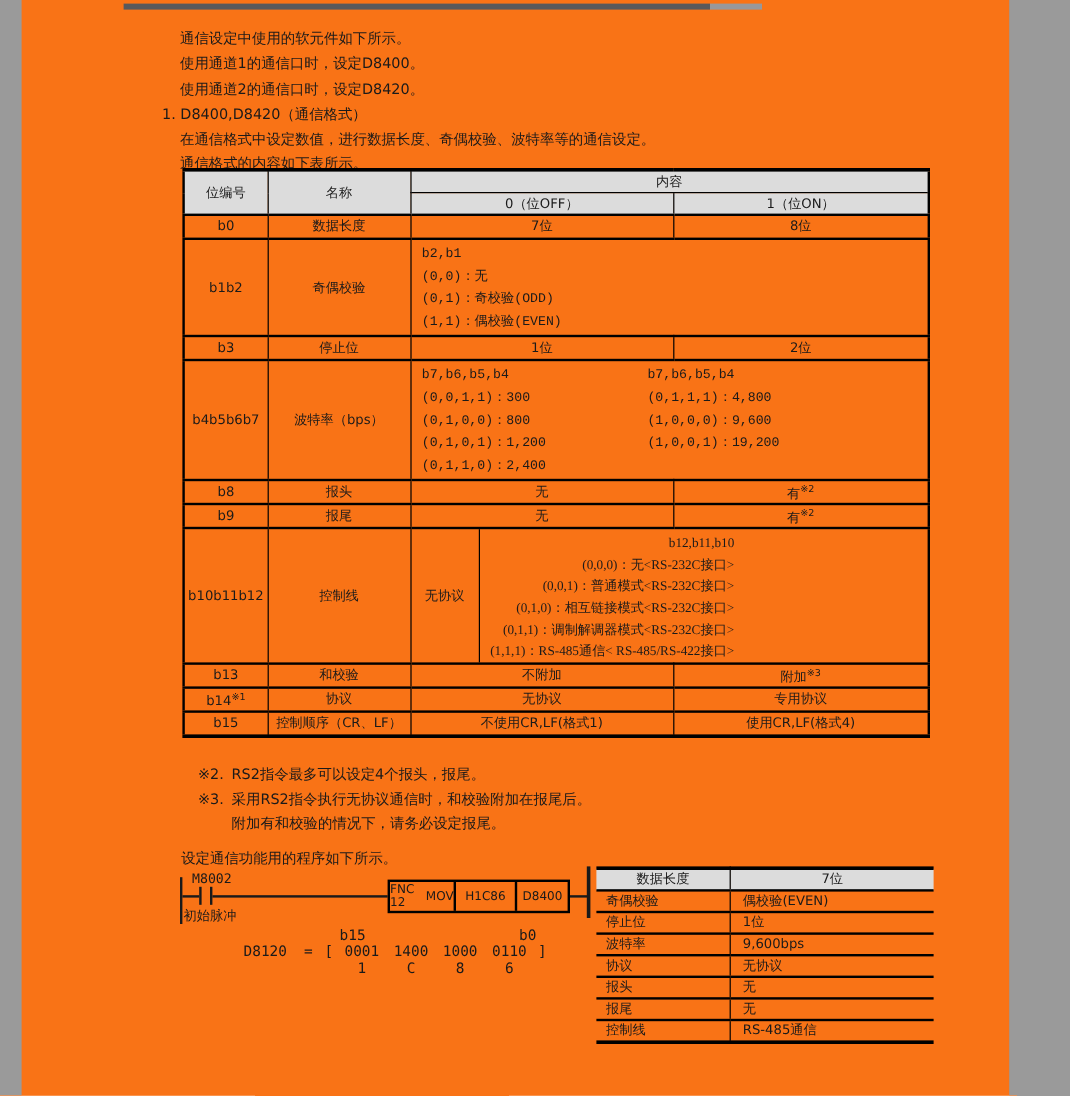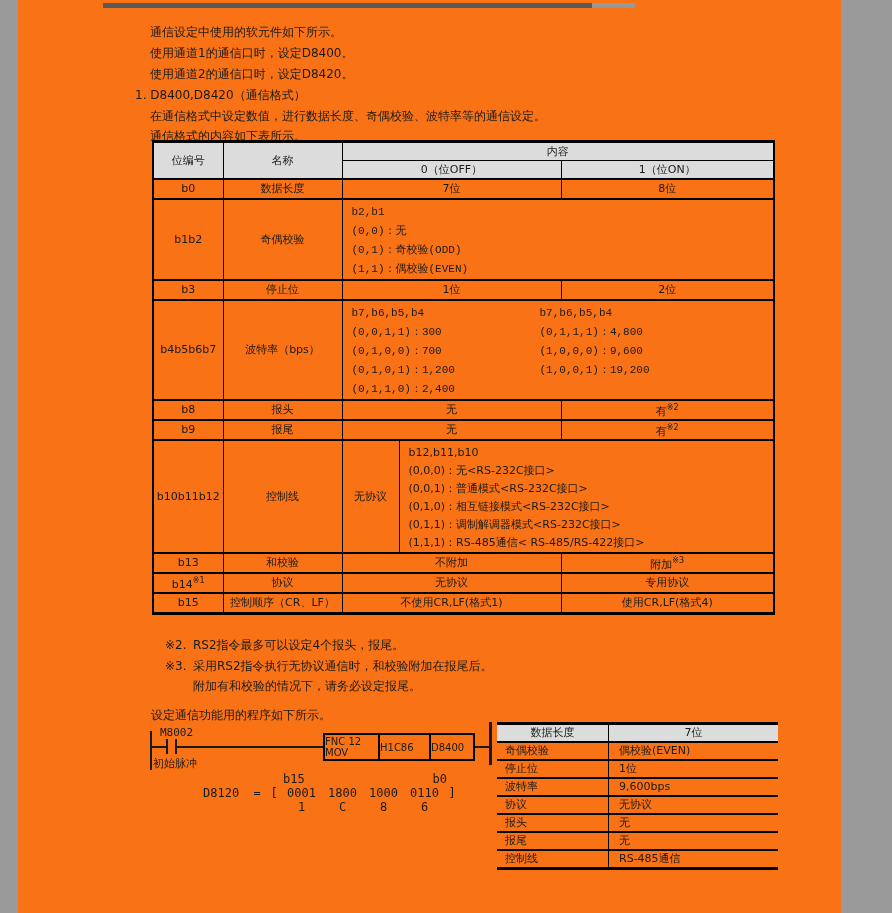--- a/index.html
+++ b/index.html
@@ -26,37 +26,37 @@
   }
   table.fmt td { border-left:1px solid #000; border-right:1px solid #000;
                  border-top:2px solid #000; border-bottom:2px solid #000;
                  padding:0; text-align:center; vertical-align:middle; }
   table.fmt td.hd { background:#dcdcdc; }
   table.fmt tr.subhead td { border-top:1px solid #000;margin-left:16px; }
   table.fmt td.lines { text-align:left; vertical-align:top; padding:3px 0 0 9px; line-height:19px;font-family:Liberation Mono, monospace; }
   td.ctrlwrap { padding:0 !important; vertical-align:top; }
   .ctrl-flex { display:flex; height:100%; align-items:stretch; }
   .ctrl-noproto { width:56px; border-right:1px solid #000; display:flex; align-items:center; justify-content:center; flex:none; }
-  .ctrl-lines { padding:3px 0 0 9px; line-height:18px; text-align:left; }
+  .ctrl-lines { padding:3px 0 0 9px; line-height:18px; text-align:right;font-family:Liberation Serif, serif; }
   .baud-flex { display:flex; }
   .baud-left { width:188px; flex:none; }
   .baud-right { flex:1; }
   sup.note-sup { font-size:8px; }
 
   
   .note-row { position:absolute; font-size:12px; white-space:nowrap; }
   .note-label { display:inline-block; width:28px; }
 
   
   .lk { position:absolute; background:#1a1a1a; }
   .lad-text { position:absolute; font-size:11px; white-space:nowrap; }
   .mono { font-family:"DejaVu Sans Mono","Liberation Mono",monospace; }
   .fnc-box { position:absolute; left:323px; top:733px; width:152px; height:28px;
              border:2px solid #000; box-sizing:border-box; display:flex; }
-  .fnc-cell { display:flex; flex-direction:column; align-items:flex-start; justify-content:center;
+  .fnc-cell { display:flex; flex-direction:row; align-items:center; justify-content:center;
               font-size:10px; line-height:11px; }
   .fnc-c1 { width:53px; border-right:2px solid #000; flex:none; }
   .fnc-c2 { width:49px; border-right:2px solid #000; flex:none; }
   .fnc-c3 { flex:1; }
 
   
   .formula { position:absolute; left:203px; top:772px; width:270px;
              font-family:"DejaVu Sans Mono","Liberation Mono",monospace; font-size:12px; }
   .f-row { display:flex; height:14px; line-height:14px; }
   .f-reg { width:44px; } .f-eq { width:20px; text-align:center; }
@@ -136,21 +136,21 @@
     </tr>
 
     <tr style="height:95px">
       <td>b4b5b6b7</td>
       <td>波特率（bps）</td>
       <td class="lines" colspan="2">
         <div class="baud-flex">
           <div class="baud-left">
             <div>b7,b6,b5,b4</div>
             <div>(0,0,1,1)：300</div>
-            <div>(0,1,0,0)：700</div>
+            <div>(0,1,0,0)：800</div>
             <div>(0,1,0,1)：1,200</div>
             <div>(0,1,1,0)：2,400</div>
           </div>
           <div class="baud-right">
             <div>b7,b6,b5,b4</div>
             <div>(0,1,1,1)：4,800</div>
             <div>(1,0,0,0)：9,600</div>
             <div>(1,0,0,1)：19,200</div>
           </div>
         </div>
@@ -251,21 +251,21 @@
       <div class="f-g"></div>
         <div class="f-g"></div>
       <div class="f-g f-lab-right">b0</div>
       <div class="f-br"></div>
     </div>
     <div class="f-row">
       <div class="f-reg">D8120</div>
       <div class="f-eq">=</div>
       <div class="f-br">[</div>
       <div class="f-g">0001</div>
-      <div class="f-g">1800</div>
+      <div class="f-g">1400</div>
       <div class="f-g">1000</div>
       <div class="f-g">0110</div>
       <div class="f-br">]</div>
     </div>
     <div class="f-row">
       <div class="f-reg"></div>
         <div class="f-eq"></div>
         <div class="f-br"></div>
       <div class="f-g">1</div>
       <div class="f-g">C</div>

